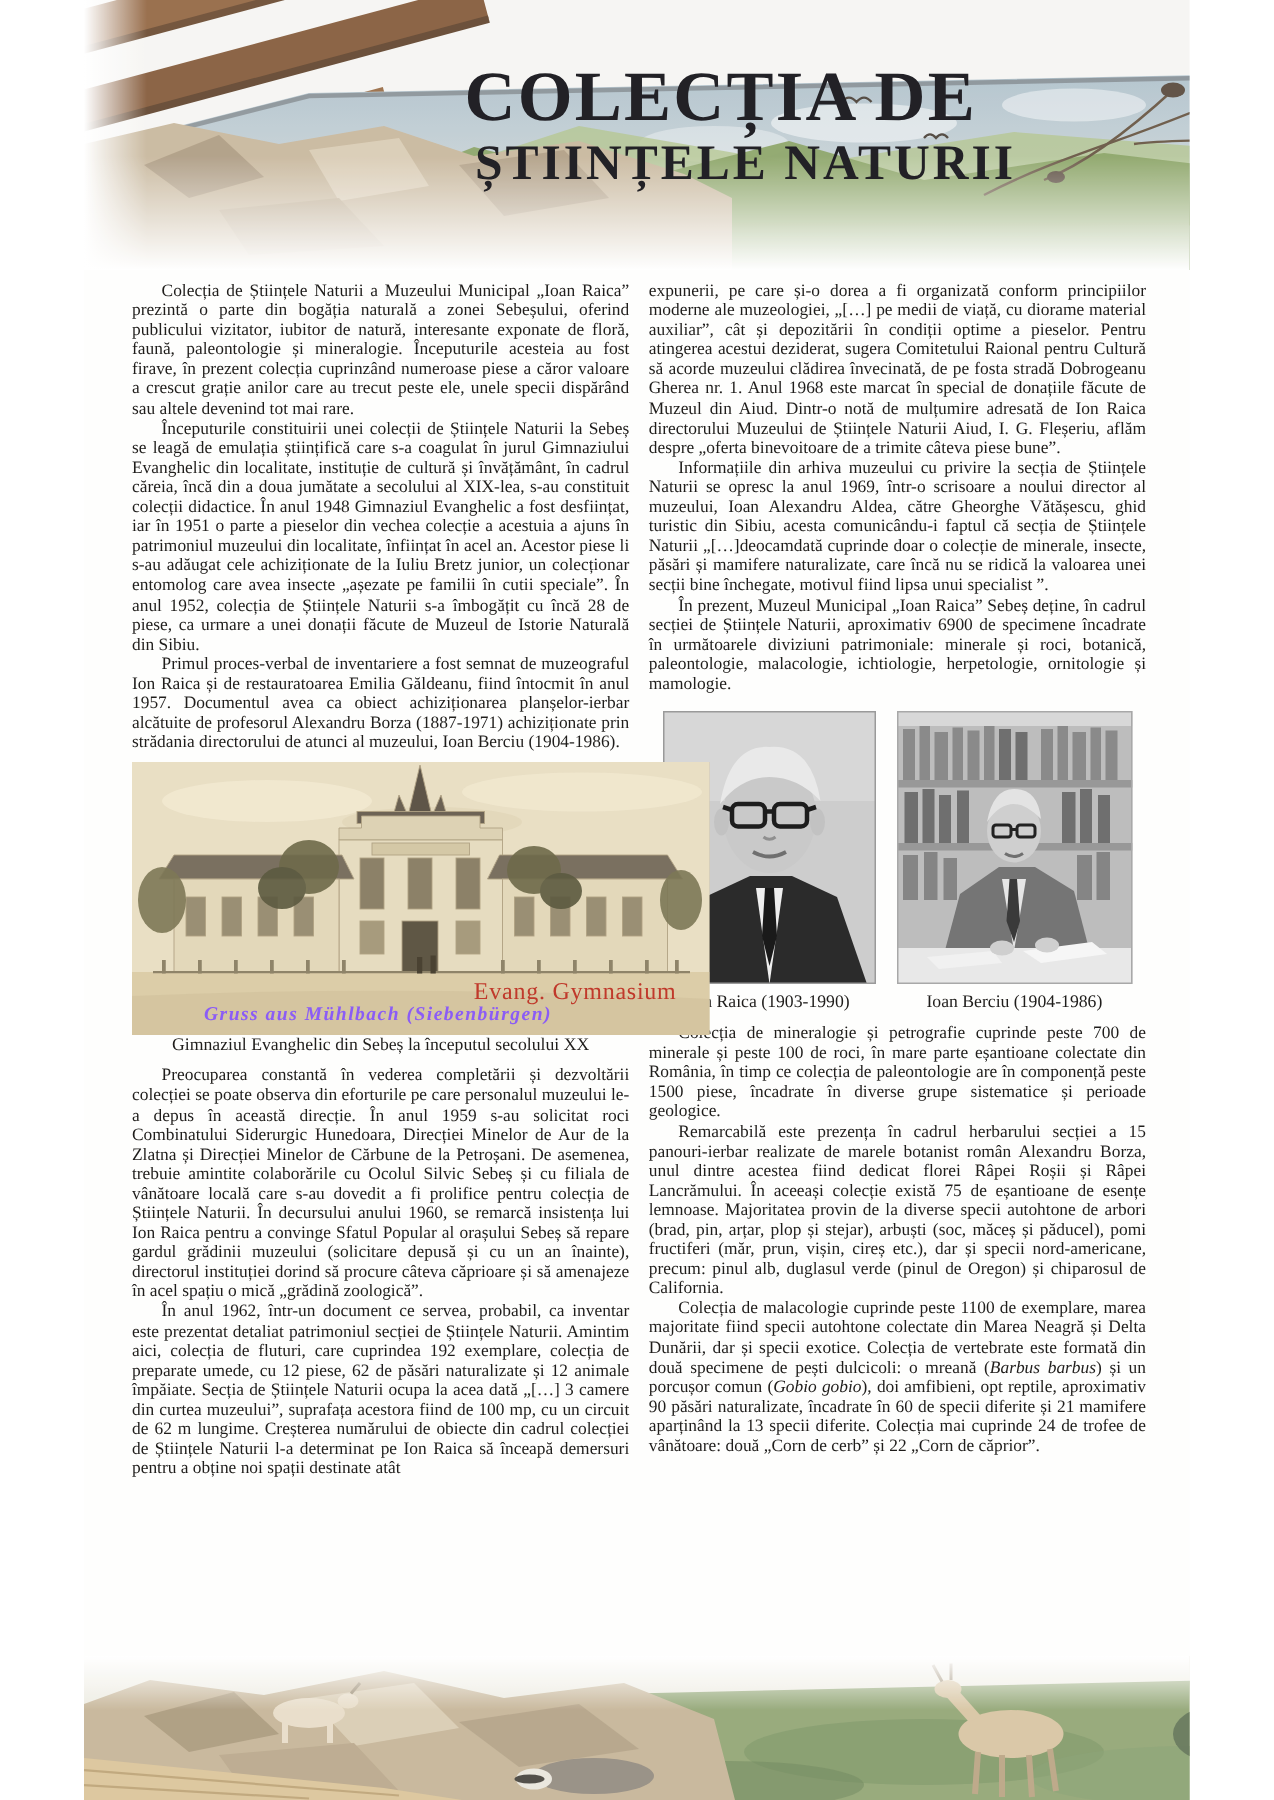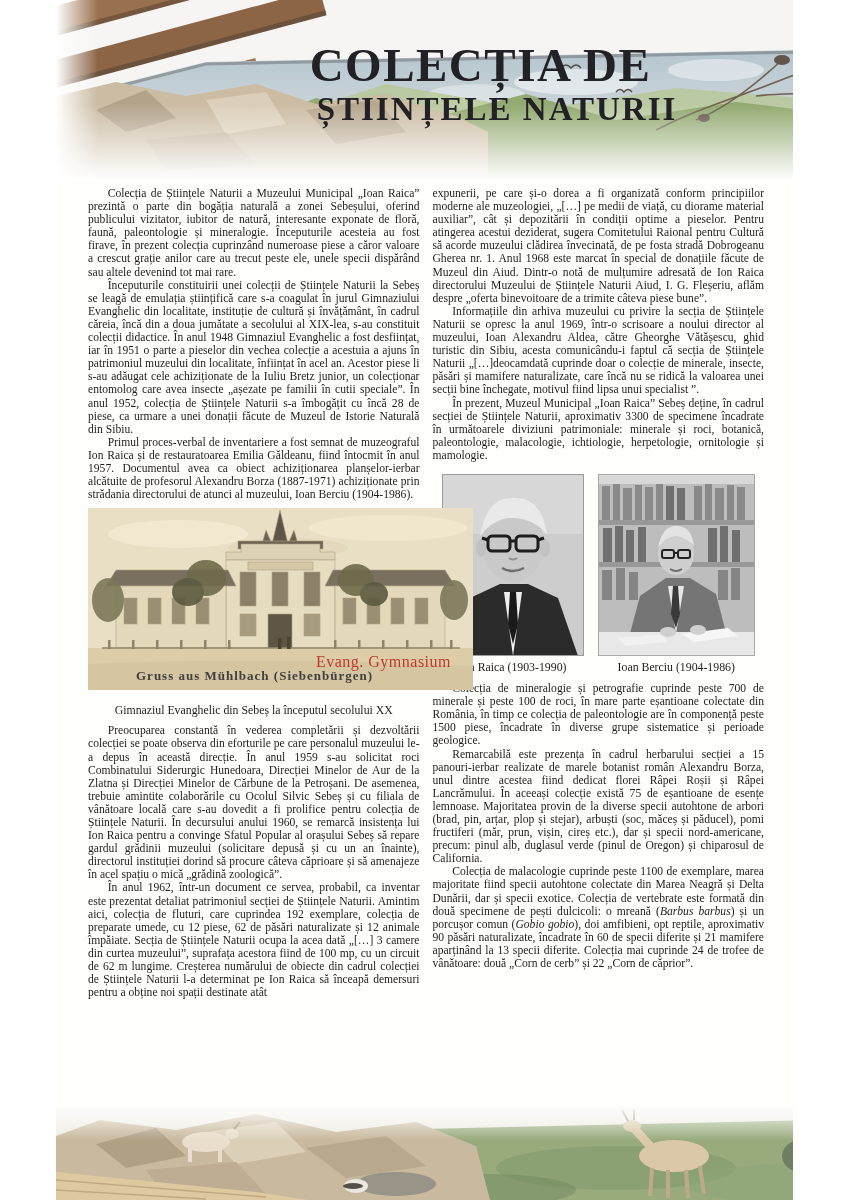--- a/index.html
+++ b/index.html
@@ -37,30 +37,30 @@
   .para i{}
   
   .postcard-figure{margin:7px 0 7px;}
   .postcard{
     position:relative;width:385px;height:182px;margin:0 auto;
     box-shadow:0 0 0 1px #cfc4a8 inset;
   }
   .postcard svg{display:block;width:385px;height:182px;}
   .postcard-script{
     position:absolute;left:48px;bottom:8px;
-    font-weight:700;font-size:13px;color:#404040;
+    font-style:italic;font-weight:700;font-size:13px;color:#8b5cf6;
     letter-spacing:1px;
     text-align:center;
   }
   .postcard-label{
     position:absolute;right:22px;bottom:22px;
     font-size:16px;color:#c0392b;letter-spacing:.5px;
   }
   figcaption{
-    text-align:center;font-size:11.8px;margin-top:14px;color:#1f1d1b;
+    text-align:center;font-size:11.8px;margin-top:0;color:#1f1d1b;
   }
   
   .portraits-figure{
     margin:12px 0 8px;
     display:flex;justify-content:center;gap:14px;
   }
   .portrait-wrap{text-align:center;}
   .portrait{display:block;}
   .portrait svg{display:block;}
   .portrait-wrap figcaption{margin-top:5px;}
@@ -238,21 +238,21 @@
       <div>
           <p class="para"><span>Preocuparea constantă în vederea completării și dezvoltării colecției se poate observa din eforturile pe care personalul muzeului le-a depus în această direcție. În anul 1959 s-au solicitat roci Combinatului Siderurgic Hunedoara, Direcției Minelor de Aur de la Zlatna și Direcției Minelor de Cărbune de la Petroșani. De asemenea, trebuie amintite colaborările cu Ocolul Silvic Sebeș și cu filiala de vânătoare locală care s-au dovedit a fi prolifice pentru colecția de Științele Naturii. În decursului anului 1960, se remarcă insistența lui Ion Raica pentru a convinge Sfatul Popular al orașului Sebeș să repare gardul grădinii muzeului (solicitare depusă și cu un an înainte), directorul instituției dorind să procure câteva căprioare și să amenajeze în acel spațiu o mică „grădină zoologică”.</span></p>
           <p class="para"><span>În anul 1962, într-un document ce servea, probabil, ca inventar este prezentat detaliat patrimoniul secției de Științele Naturii. Amintim aici, colecția de fluturi, care cuprindea 192 exemplare, colecția de preparate umede, cu 12 piese, 62 de păsări naturalizate și 12 animale împăiate. Secția de Științele Naturii ocupa la acea dată „[…] 3 camere din curtea muzeului”, suprafața acestora fiind de 100 mp, cu un circuit de 62 m lungime. Creșterea numărului de obiecte din cadrul colecției de Științele Naturii l-a determinat pe Ion Raica să înceapă demersuri pentru a obține noi spații destinate atât</span></p>
         </div>
     </section>
 
     <section class="column">
       <div>
           <p class="para no-indent"><span>expunerii, pe care și-o dorea a fi organizată conform principiilor moderne ale muzeologiei, „[…] pe medii de viață, cu diorame material auxiliar”, cât și depozitării în condiții optime a pieselor. Pentru atingerea acestui deziderat, sugera Comitetului Raional pentru Cultură să acorde muzeului clădirea învecinată, de pe fosta stradă Dobrogeanu Gherea nr. 1. Anul 1968 este marcat în special de donațiile făcute de Muzeul din Aiud. Dintr-o notă de mulțumire adresată de Ion Raica directorului Muzeului de Științele Naturii Aiud, I. G. Fleșeriu, aflăm despre „oferta binevoitoare de a trimite câteva piese bune”.</span></p>
           <p class="para"><span>Informațiile din arhiva muzeului cu privire la secția de Științele Naturii se opresc la anul 1969, într-o scrisoare a noului director al muzeului, Ioan Alexandru Aldea, către Gheorghe Vătășescu, ghid turistic din Sibiu, acesta comunicându-i faptul că secția de Științele Naturii „[…]deocamdată cuprinde doar o colecție de minerale, insecte, păsări și mamifere naturalizate, care încă nu se ridică la valoarea unei secții bine închegate, motivul fiind lipsa unui specialist ”.</span></p>
-          <p class="para"><span>În prezent, Muzeul Municipal „Ioan Raica” Sebeș deține, în cadrul secției de Științele Naturii, aproximativ 3300 de specimene încadrate în următoarele diviziuni patrimoniale: minerale și roci, botanică, paleontologie, malacologie, ichtiologie, herpetologie, ornitologie și mamologie.</span></p>
+          <p class="para"><span>În prezent, Muzeul Municipal „Ioan Raica” Sebeș deține, în cadrul secției de Științele Naturii, aproximativ 6900 de specimene încadrate în următoarele diviziuni patrimoniale: minerale și roci, botanică, paleontologie, malacologie, ichtiologie, herpetologie, ornitologie și mamologie.</span></p>
         </div>
 
       <figure class="portraits-figure">
         <div class="portrait-wrap">
           <span class="portrait">
             <svg width="142" height="182" viewBox="0 0 142 182" aria-hidden="true">
               <rect x="0" y="0" width="142" height="182" fill="#d4d4d4"></rect>
               <rect x="0" y="0" width="142" height="182" fill="#bfbfbf" opacity="0.35"></rect>
               <rect x="0" y="0" width="142" height="60" fill="#e2e2e2" opacity="0.5"></rect>
 

